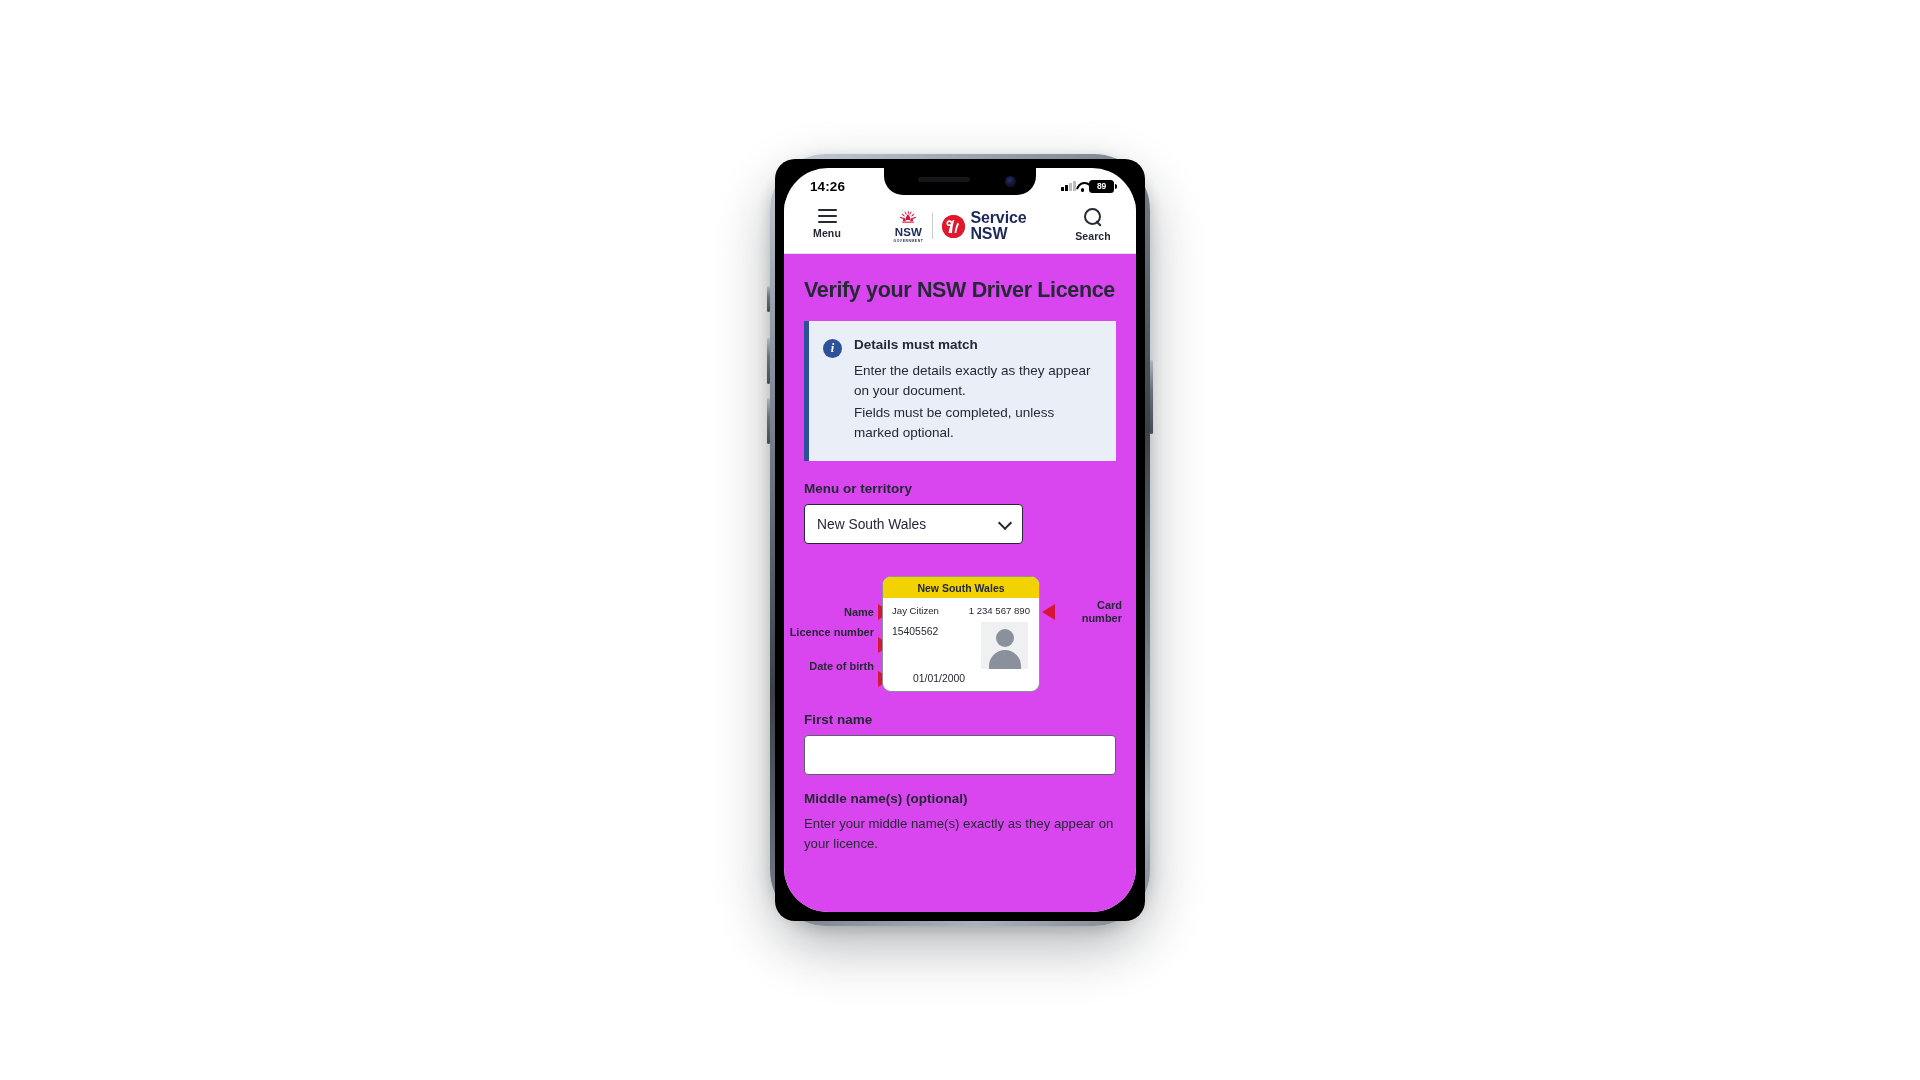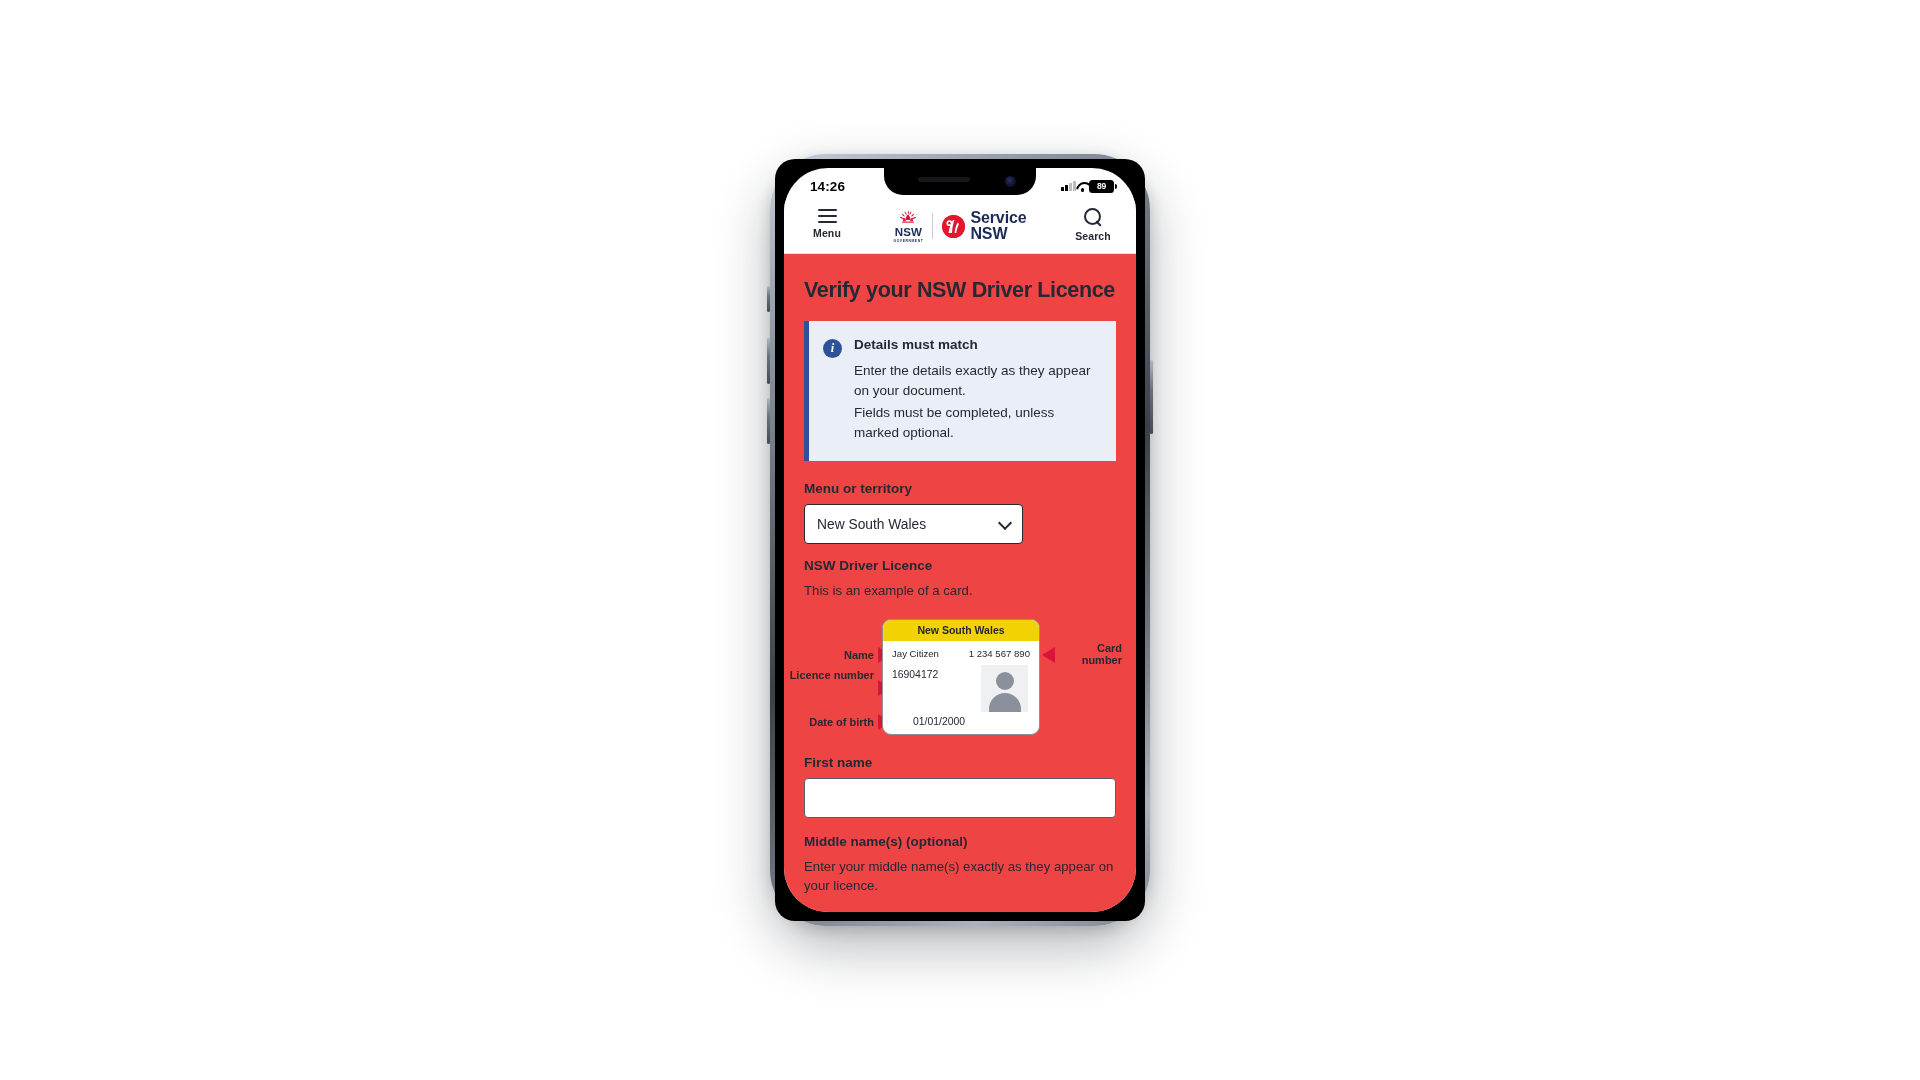--- a/index.html
+++ b/index.html
@@ -129,21 +129,21 @@
   .svcnsw { display:flex; align-items:center; gap:5px; }
   .svc-mark { width: 23px; height: 23px; border-radius:50%; background:#e0182d; position:relative; overflow:hidden; }
   .svc-words { line-height:1.02; }
   .svc-words b { display:block; font-size:16px; font-weight:900; color:#1c2a5a; letter-spacing:-.1px; }
 
   
   .content {
     height: calc(100% - 30px - 56px);
     overflow: hidden;
     padding: 0 0 0 0;
-    background: #ef4444;
+    background: #d946ef;
   }
   .pad { padding: 0 20px; }
   h1.page-title {
     font-size: 21.5px; font-weight: bold; color: #242934;
     letter-spacing: -.35px; margin: 24px 0 18px 0; line-height:1.16;
   }
 
   
   .callout {
     background: #eaeef7;
@@ -342,47 +342,43 @@
           <div class="pad">
             <label class="field-label">Menu or territory</label>
             <div class="select-wrap">
               <div class="select-box">New South Wales</div>
               <span class="chev"></span>
             </div>
           </div>
 
           <div style="height:14px"></div>
 
-          <div class="pad">
-            <div class="field-label">NSW Driver Licence</div>
-            <div class="field-hint">This is an example of a card.</div>
-          </div>
 
           <div class="card-illo">
             <div class="illo">
 
               <div class="lab" style="left:-14px; top:30px; width:84px;">Name</div>
               <span class="tri right" style="left:74px; top:28px;"></span>
 
               <div class="lab" style="left:-22px; top:50px; width:92px;">Licence number</div>
               <span class="tri right" style="left:74px; top:61px;"></span>
 
-              <div class="lab" style="left:-22px; top:97px; width:92px;">Date of birth</div>
+              <div class="lab" style="left:-22px; top:84px; width:92px;">Date of birth</div>
               <span class="tri right" style="left:74px; top:95px;"></span>
 
               <span class="tri left" style="left:238px; top:28px;"></span>
               <div class="lab rt" style="left:256px; top:23px; width:62px;">Card number</div>
 
               <div class="card">
                 <div class="card-band">New South Wales</div>
                 <div class="card-row1">
                   <span>Jay Citizen</span>
                   <span>1 234 567 890</span>
                 </div>
-                <div class="card-lic">16904172</div>
+                <div class="card-lic">15405562</div>
                 <div class="photo">
                   <span class="head"></span>
                     <span class="body"></span>
                 </div>
                 <div class="card-dob">01/01/2000</div>
               </div>
 
             </div>
           </div>
 

